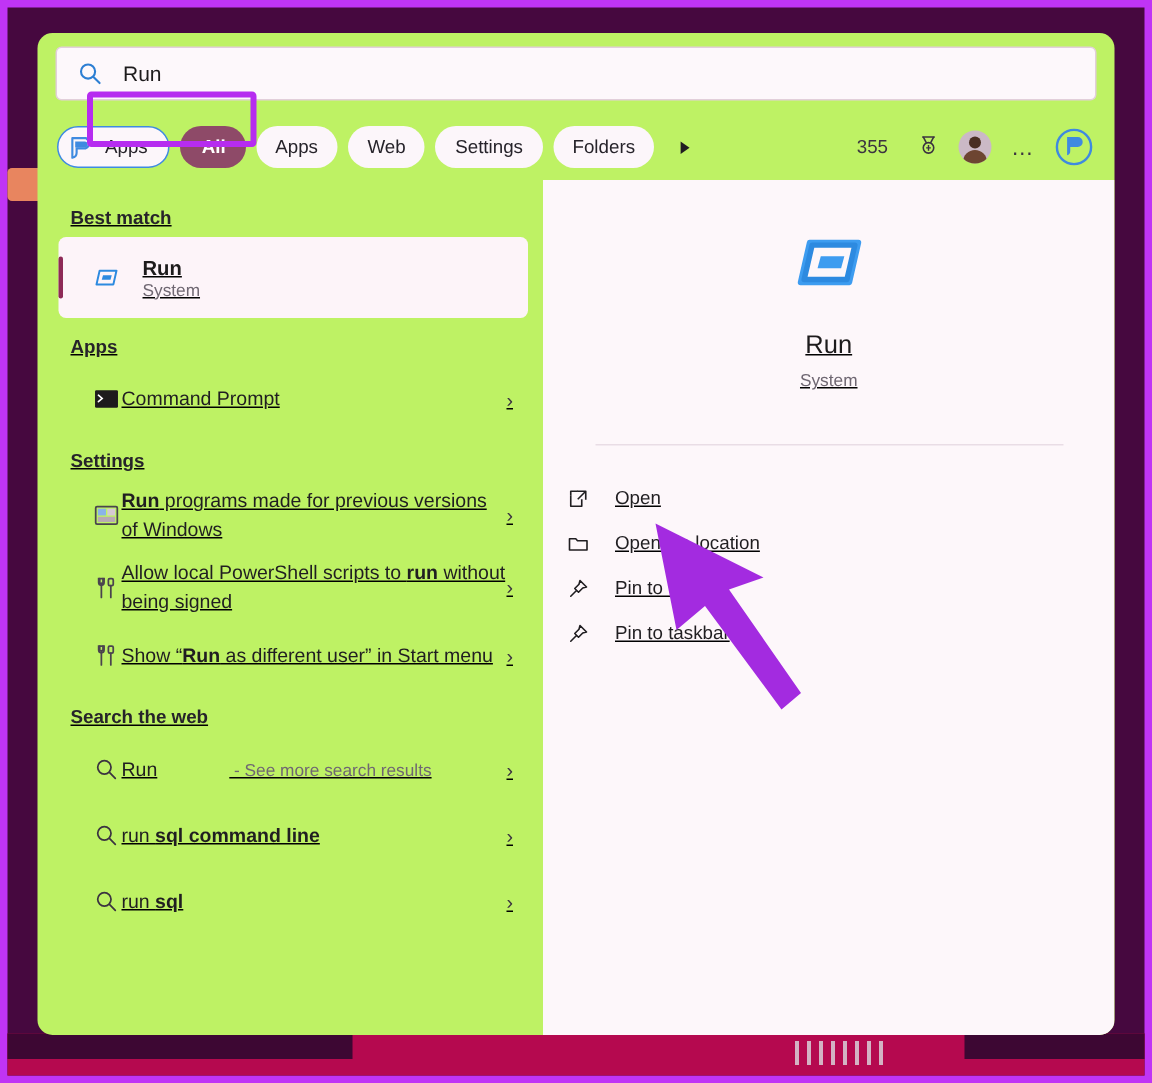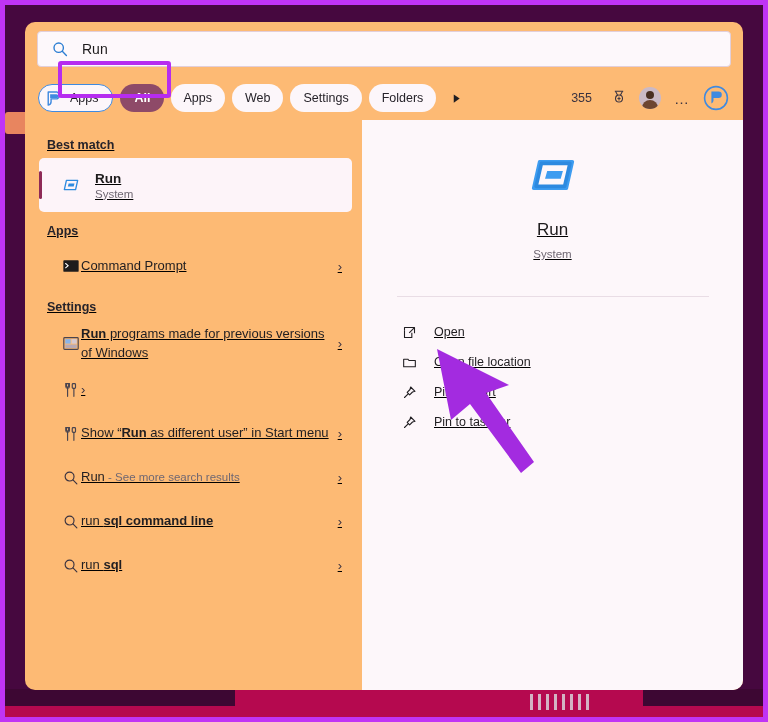--- a/index.html
+++ b/index.html
@@ -42,21 +42,21 @@
     position: absolute; left: 530px; bottom: 12px;
     width: 60px; height: 16px;
     background: repeating-linear-gradient(90deg,#d9d0d8 0 3px,#b5094f 3px 8px);
     opacity: .85;
   }
 
   
   .start-panel {
     position: absolute; left: 25px; top: 22px;
     width: 718px; height: 668px;
-    background: #fdba74;
+    background: #bef264;
     border-radius: 10px;
     overflow: hidden;
     display: flex; flex-direction: column;
   }
 
   
   .search-row {
     position: relative;
     height: 54px; flex: none;
     padding: 9px 12px 0 12px;
@@ -191,31 +191,31 @@
     cursor: default;
   }
   .result-icon { width: 20px; flex: none; display: flex; justify-content: center; }
   .result-label {
     flex: 1;
     font-size: 13px; color: #201e21; line-height: 1.45;
   }
   .result-label b { font-weight: bold; }
   .chev { flex: none; color: #3b3340; font-size: 13px; }
   .web-label { font-size: 13px; color: #201e21; }
-  .web-label .muted { color: #6f6772; font-size: 11.5px; }
+  .web-label .muted { color: #6f6772; font-size: 11.5px; margin-left: 48px; }
 
   
   .run-big-icon { width: 58px; height: 58px; margin-bottom: 16px; }
   .rp-title { font-size: 17px; color: #1d1b1c; }
   .rp-sub { font-size: 11.5px; color: #6f6772; margin-top: 8px; }
   .rp-divider {
     width: 312px; height: 1px; background: #e9dde5;
     margin: 36px 0 20px 0;
   }
-  .actions { width: 100%; padding-left: 38px; }
+  .actions { width: 100%; padding-left: 14px; }
   .action-row {
     display: flex; align-items: center;
     height: 30px; gap: 16px;
     cursor: default;
   }
   .action-icon { width: 18px; flex: none; display: flex; justify-content: center; }
   .action-label { font-size: 12.5px; color: #201e21; }
 
   
   .annot-arrow {
@@ -371,38 +371,42 @@
 
       <div class="result-row">
         <span class="result-icon">
           <svg viewBox="0 0 20 20" width="18" height="18">
             <path d="M5 3 V6.4 M7.4 3 V6.4 M6.2 6.4 V17" stroke="#4a444e" stroke-width="1.3" fill="none" stroke-linecap="round"></path>
             <path d="M4.2 3 H8.2 V6 A2 2 0 0 1 4.2 6 Z" fill="none" stroke="#4a444e" stroke-width="1.3"></path>
             <rect x="11.4" y="3" width="3.6" height="5.2" rx="1" fill="none" stroke="#4a444e" stroke-width="1.3"></rect>
             <path d="M13.2 8.2 V17" stroke="#4a444e" stroke-width="1.3" stroke-linecap="round"></path>
           </svg>
         </span>
+        <span class="result-label">
+          <span>Allow local PowerShell scripts to </span><b>run</b><span> without being signed</span>
+        </span>
         <span class="chev">›</span>
       </div>
 
       <div class="result-row">
         <span class="result-icon">
           <svg viewBox="0 0 20 20" width="18" height="18">
             <path d="M5 3 V6.4 M7.4 3 V6.4 M6.2 6.4 V17" stroke="#4a444e" stroke-width="1.3" fill="none" stroke-linecap="round"></path>
             <path d="M4.2 3 H8.2 V6 A2 2 0 0 1 4.2 6 Z" fill="none" stroke="#4a444e" stroke-width="1.3"></path>
             <rect x="11.4" y="3" width="3.6" height="5.2" rx="1" fill="none" stroke="#4a444e" stroke-width="1.3"></rect>
             <path d="M13.2 8.2 V17" stroke="#4a444e" stroke-width="1.3" stroke-linecap="round"></path>
           </svg>
         </span>
         <span class="result-label">
           <span>Show “</span><b>Run</b><span> as different user” in Start menu</span>
         </span>
         <span class="chev">›</span>
       </div>
 
+      <div class="group-header">Search the web</div>
 
       <div class="result-row">
         <span class="result-icon">
           <svg viewBox="0 0 18 18" width="16" height="16">
             <circle cx="7.4" cy="7.4" r="5" fill="none" stroke="#3b3340" stroke-width="1.3"></circle>
             <line x1="11.2" y1="11.2" x2="15.6" y2="15.6" stroke="#3b3340" stroke-width="1.3" stroke-linecap="round"></line>
           </svg>
         </span>
         <span class="web-label result-label">
           <span>Run</span><span class="muted"> - See more search results</span>

